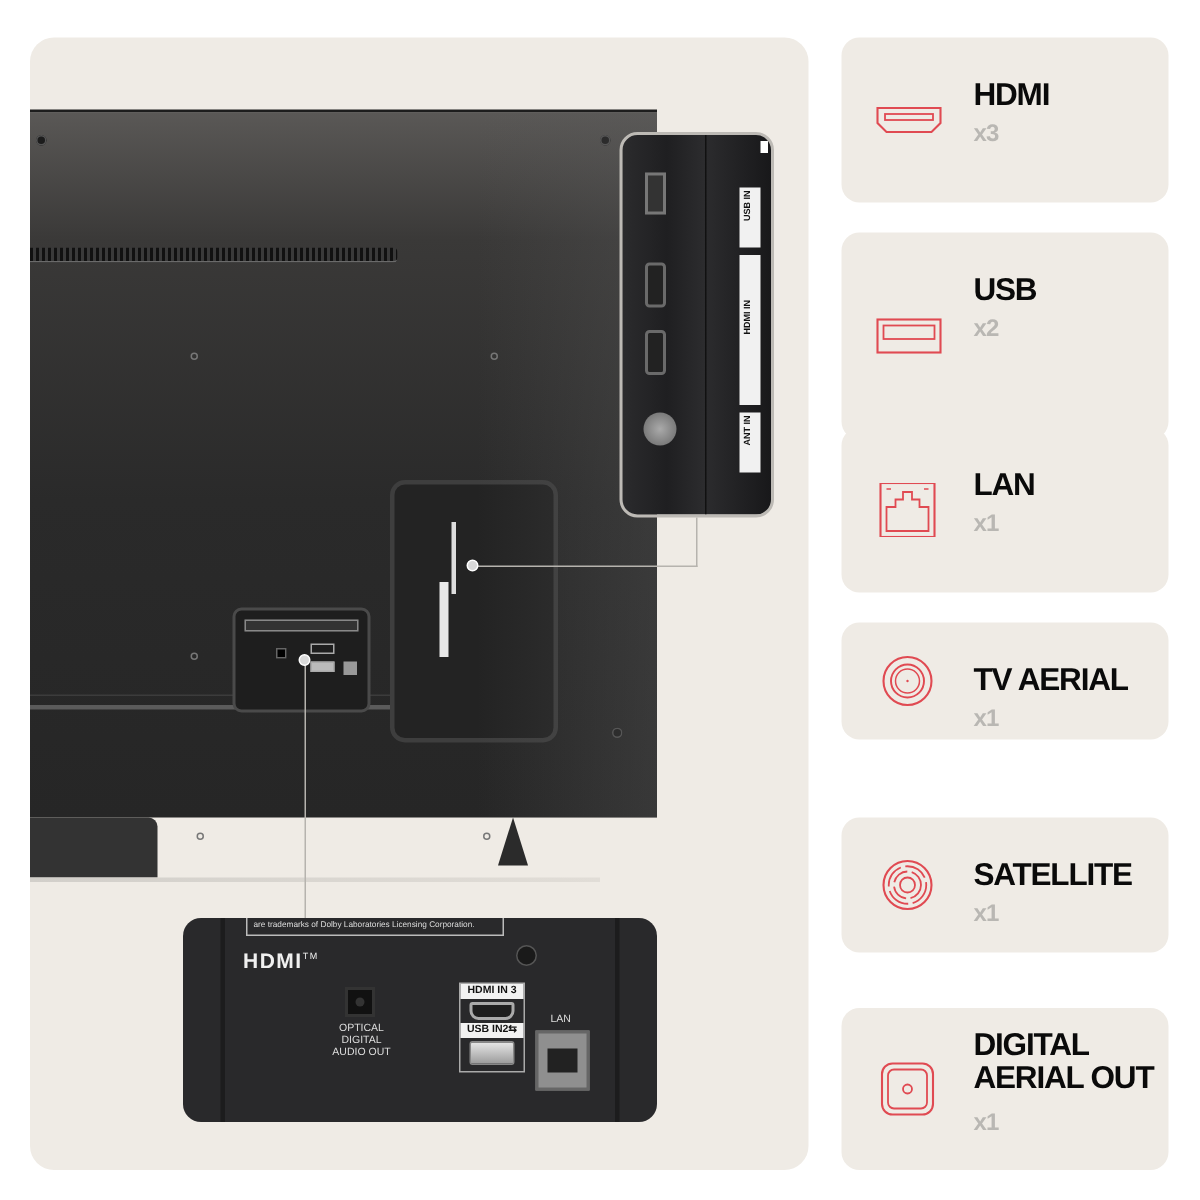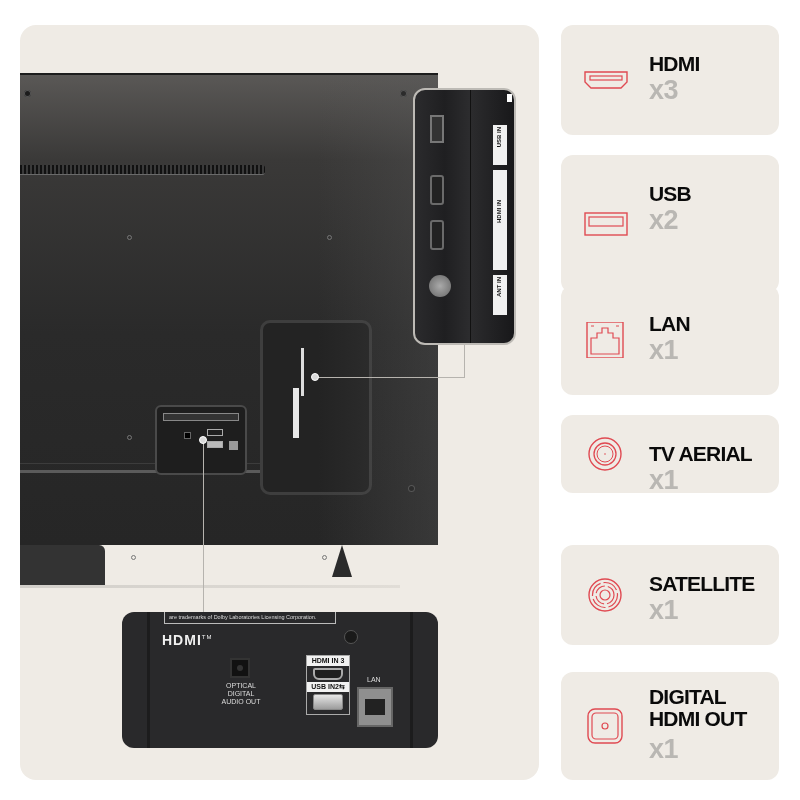--- a/index.html
+++ b/index.html
@@ -80,21 +80,21 @@
     background:linear-gradient(#e6e6e6,#9c9c9c); border-radius:2px; }
   .inset-bottom .lan-label { position:absolute; left:245px; top:64px; font-size:7px; color:#ddd; }
   .inset-bottom .lan-port { position:absolute; left:235px; top:75px; width:36px; height:40px;
     background:#8f8f8f; border:2px solid #666; }
   .inset-bottom .lan-port::after { content:""; position:absolute; left:6px; top:10px; width:20px; height:16px; background:#222; }
 
   .card { position:absolute; left:561px; width:218px; background:#efebe5; border-radius:12px; }
   .card .icon { position:absolute; left:22px; top:50%; transform:translateY(-50%); width:46px; height:36px; }
   .card .icon svg { width:100%; height:100%; }
   .card .title { position:absolute; left:88px; font-size:21px; font-weight:bold; color:#0a0a0a; letter-spacing:-0.8px; line-height:22px; }
-  .card .count { position:absolute; left:88px; font-size:27px; font-weight:bold; color:#b9b7b3; letter-spacing:-0.5px; line-height:22px; }
+  .card .count { position:absolute; left:88px; font-size:16px; font-weight:bold; color:#b9b7b3; letter-spacing:-0.5px; line-height:22px; }
 </style>
 </head>
 <body>
 
 <div class="left-panel">
   <div class="tv-back">
     <div class="vent"></div>
     <div class="screw" style="left:4px;top:15px"></div>
     <div class="screw" style="left:380px;top:15px"></div>
     <div class="hole" style="left:107px;top:160px"></div>
@@ -209,21 +209,21 @@
         <circle cx="22" cy="18" r="16" fill="none" stroke="#e04a52" stroke-width="1.4"></circle>
         <circle cx="22" cy="18" r="11" fill="none" stroke="#e04a52" stroke-width="1.3"></circle>
         <circle cx="22" cy="18" r="8" fill="none" stroke="#e04a52" stroke-width="1"></circle>
         <circle cx="22" cy="18" r="0.8" fill="#e04a52"></circle>
       </svg>
   </div>
   <div class="title" style="top:28px">TV AERIAL</div>
   <div class="count" style="top:54px">x1</div>
 </div>
 
-<div class="card" style="top:545px;height:100px">
+<div class="card" style="top:545px;height:90px">
   <div class="icon">
     <svg viewBox="0 0 46 36">
         <circle cx="22" cy="18" r="16" fill="none" stroke="#e04a52" stroke-width="1.4"></circle>
         <circle cx="22" cy="18" r="12.5" fill="none" stroke="#e04a52" stroke-width="1.2" stroke-dasharray="16 3"></circle>
         <circle cx="22" cy="18" r="9" fill="none" stroke="#e04a52" stroke-width="1.2" stroke-dasharray="12 3"></circle>
         <circle cx="22" cy="18" r="5" fill="none" stroke="#e04a52" stroke-width="1.2"></circle>
       </svg>
   </div>
   <div class="title" style="top:28px">SATELLITE</div>
   <div class="count" style="top:54px">x1</div>
@@ -231,15 +231,15 @@
 
 <div class="card" style="top:672px;height:108px">
   <div class="icon">
     <svg viewBox="0 0 46 36">
         <rect x="5" y="1" width="34" height="34" rx="7" fill="none" stroke="#e04a52" stroke-width="1.4"></rect>
         <rect x="9" y="5" width="26" height="26" rx="4" fill="none" stroke="#e04a52" stroke-width="1.2"></rect>
         <circle cx="22" cy="18" r="3" fill="none" stroke="#e04a52" stroke-width="1.2"></circle>
       </svg>
   </div>
   <div class="title" style="top:14px">DIGITAL</div>
-  <div class="title" style="top:36px">HDMI OUT</div>
+  <div class="title" style="top:36px">AERIAL OUT</div>
   <div class="count" style="top:66px">x1</div>
 </div>
 
 </body></html>

